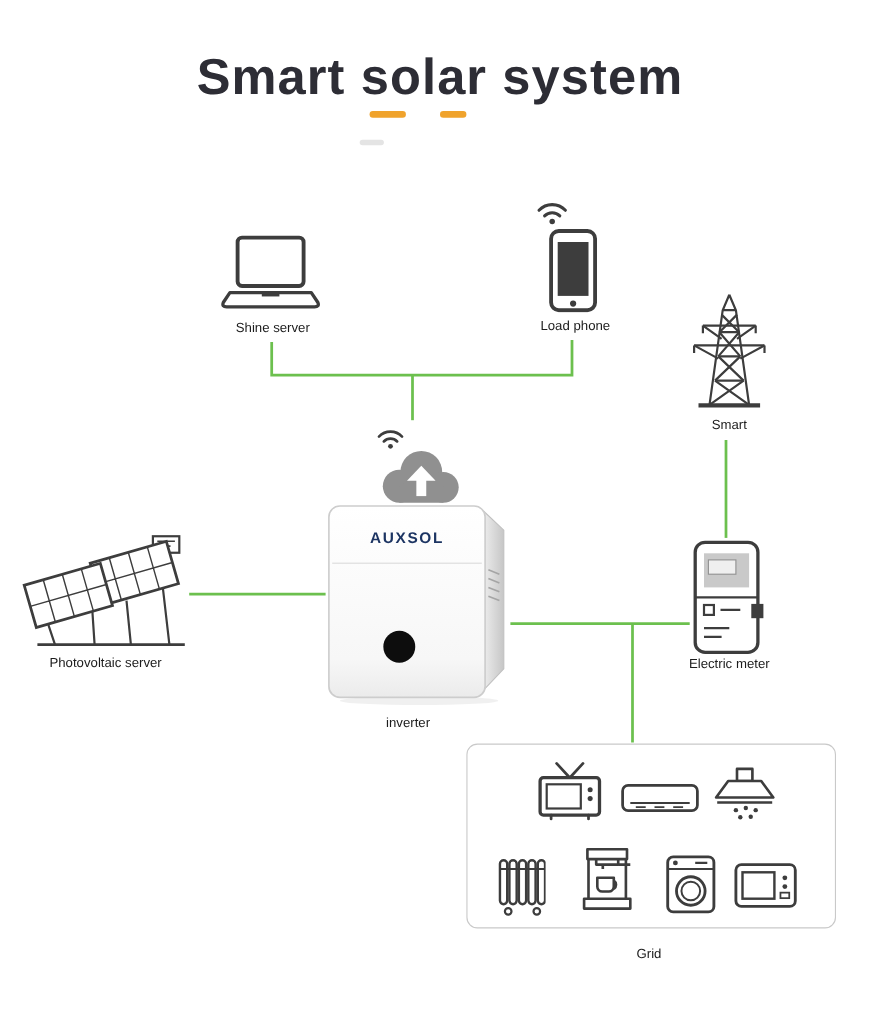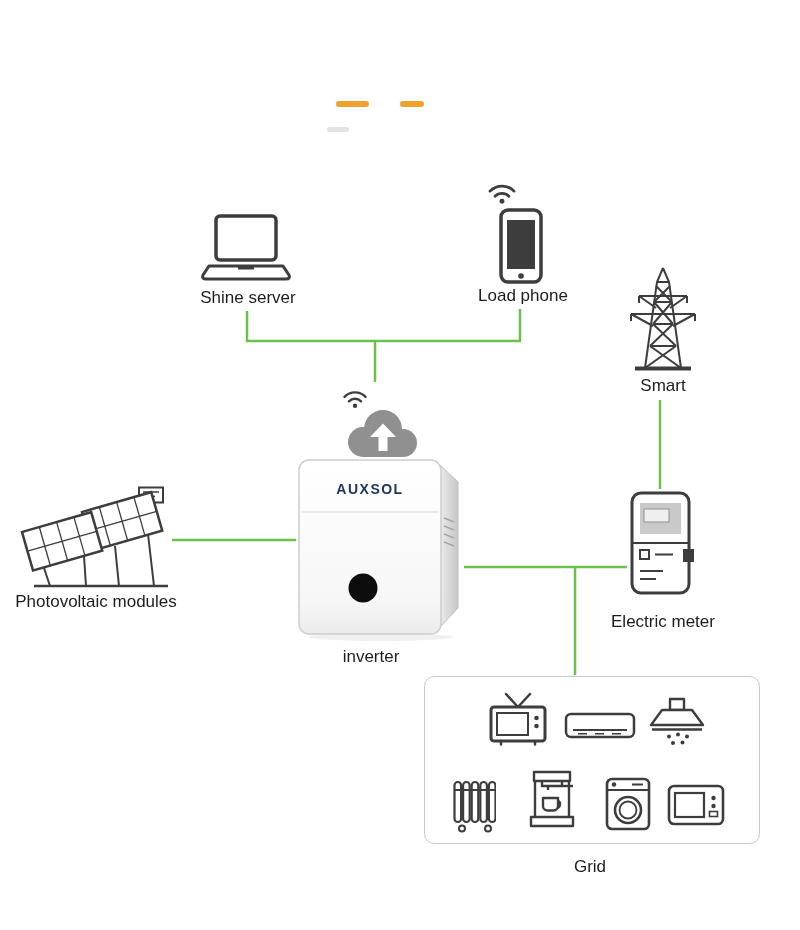--- a/index.html
+++ b/index.html
@@ -15,55 +15,56 @@
   .canvas{position:relative;width:800px;height:930px;background:#fff;overflow:hidden;margin:0}
   .title{position:absolute;top:42px;left:0;width:100%;text-align:center;
          font-size:46px;font-weight:700;letter-spacing:1px;color:var(--title-color)}
   .dash{position:absolute;border-radius:3px}
   .dash1{left:336px;top:101px;width:33px;height:6px;background:var(--accent-orange)}
   .dash2{left:400px;top:101px;width:24px;height:6px;background:var(--accent-orange)}
   .dash3{left:327px;top:127px;width:22px;height:5px;background:#e4e4e4}
   .connectors{position:absolute;left:0;top:0;pointer-events:none}
   .connectors path{stroke:var(--connector-green);stroke-width:2.5;fill:none}
   .node{position:absolute;line-height:0}
-  .lbl{position:absolute;font-size:17px;color:#1c1c1c;text-align:center;line-height:18px}
+  .lbl{position:absolute;font-size:12px;color:#1c1c1c;text-align:center;line-height:18px}
   .ink{stroke:var(--icon-gray)}
   .ink-f{fill:var(--icon-gray)}
   
   .n-laptop{left:200px;top:213px}
   .l-server{left:178px;top:289px;width:140px}
   .n-wifi-phone{left:487px;top:181px}
   .n-phone{left:499px;top:208px}
   .l-phone{left:453px;top:287px;width:140px}
   .n-tower{left:617px;top:264px}
   .l-grid{left:593px;top:377px;width:140px}
   .n-wifi-cloud{left:342px;top:388px}
   .n-cloud{left:336px;top:400px}
   .n-inverter{left:297px;top:452px}
   .l-inverter{left:301px;top:648px;width:140px}
   .n-pv{left:20px;top:486px}
   .l-pv{left:15px;top:593px;width:162px}
   .n-meter{left:629px;top:491px}
-  .l-meter{left:593px;top:613px;width:140px}
+  .l-meter{left:593px;top:594px;width:140px}
   .load-box{position:absolute;left:424px;top:676px;width:336px;height:168px;
             border:1.5px solid #c9c9c9;border-radius:10px;background:#fff}
   .l-load{left:520px;top:858px;width:140px}
   .n-tv{left:487px;top:690px}
   .n-ac{left:564px;top:712px}
   .n-hood{left:647px;top:697px}
   .n-radiator{left:452px;top:776px}
   .n-coffee{left:527px;top:770px}
   .n-washer{left:605px;top:777px}
   .n-microwave{left:667px;top:784px}
 </style>
 </head>
 <body>
 
 <div class="canvas">
 
+  <h1 class="title">Smart solar system</h1>
   <div class="dash dash1"></div>
   <div class="dash dash2"></div>
   <div class="dash dash3"></div>
 
   <svg class="connectors" width="800" height="930">
     <path d="M247,311 V341 H520 V309"></path>
     <path d="M375,341 V382"></path>
     <path d="M660,400 V489"></path>
     <path d="M172,540 H296"></path>
     <path d="M464,567 H627"></path>
@@ -176,21 +177,21 @@
       <g transform="translate(62,26) rotate(-16)">
         <rect class="ink" x="0" y="0" width="72" height="40" fill="#fff" stroke-width="2.5"></rect>
         <path class="ink" d="M18,0 V40 M36,0 V40 M54,0 V40 M0,20 H72" fill="none" stroke-width="1.3"></path>
       </g>
       <g transform="translate(2,46) rotate(-16)">
         <rect class="ink" x="0" y="0" width="72" height="40" fill="#fff" stroke-width="2.5"></rect>
         <path class="ink" d="M18,0 V40 M36,0 V40 M54,0 V40 M0,20 H72" fill="none" stroke-width="1.3"></path>
       </g>
     </svg>
   </div>
-  <div class="lbl l-pv">Photovoltaic modules</div>
+  <div class="lbl l-pv">Photovoltaic server</div>
 
   <div class="node n-meter">
     <svg viewBox="0 0 68 106" width="68" height="106">
       <rect class="ink" x="3" y="2" width="57" height="100" rx="9" fill="#fff" stroke-width="3"></rect>
       <rect x="11" y="12" width="41" height="31" fill="#c9c9c9"></rect>
       <rect x="15" y="18" width="25" height="13" fill="#efefef" stroke="#909090" stroke-width="1"></rect>
       <g class="ink" fill="none" stroke-width="2">
         <path d="M3,52 H60"></path>
         <rect x="11" y="59" width="9" height="9"></rect>
         <path d="M26,63.5 H44"></path>

